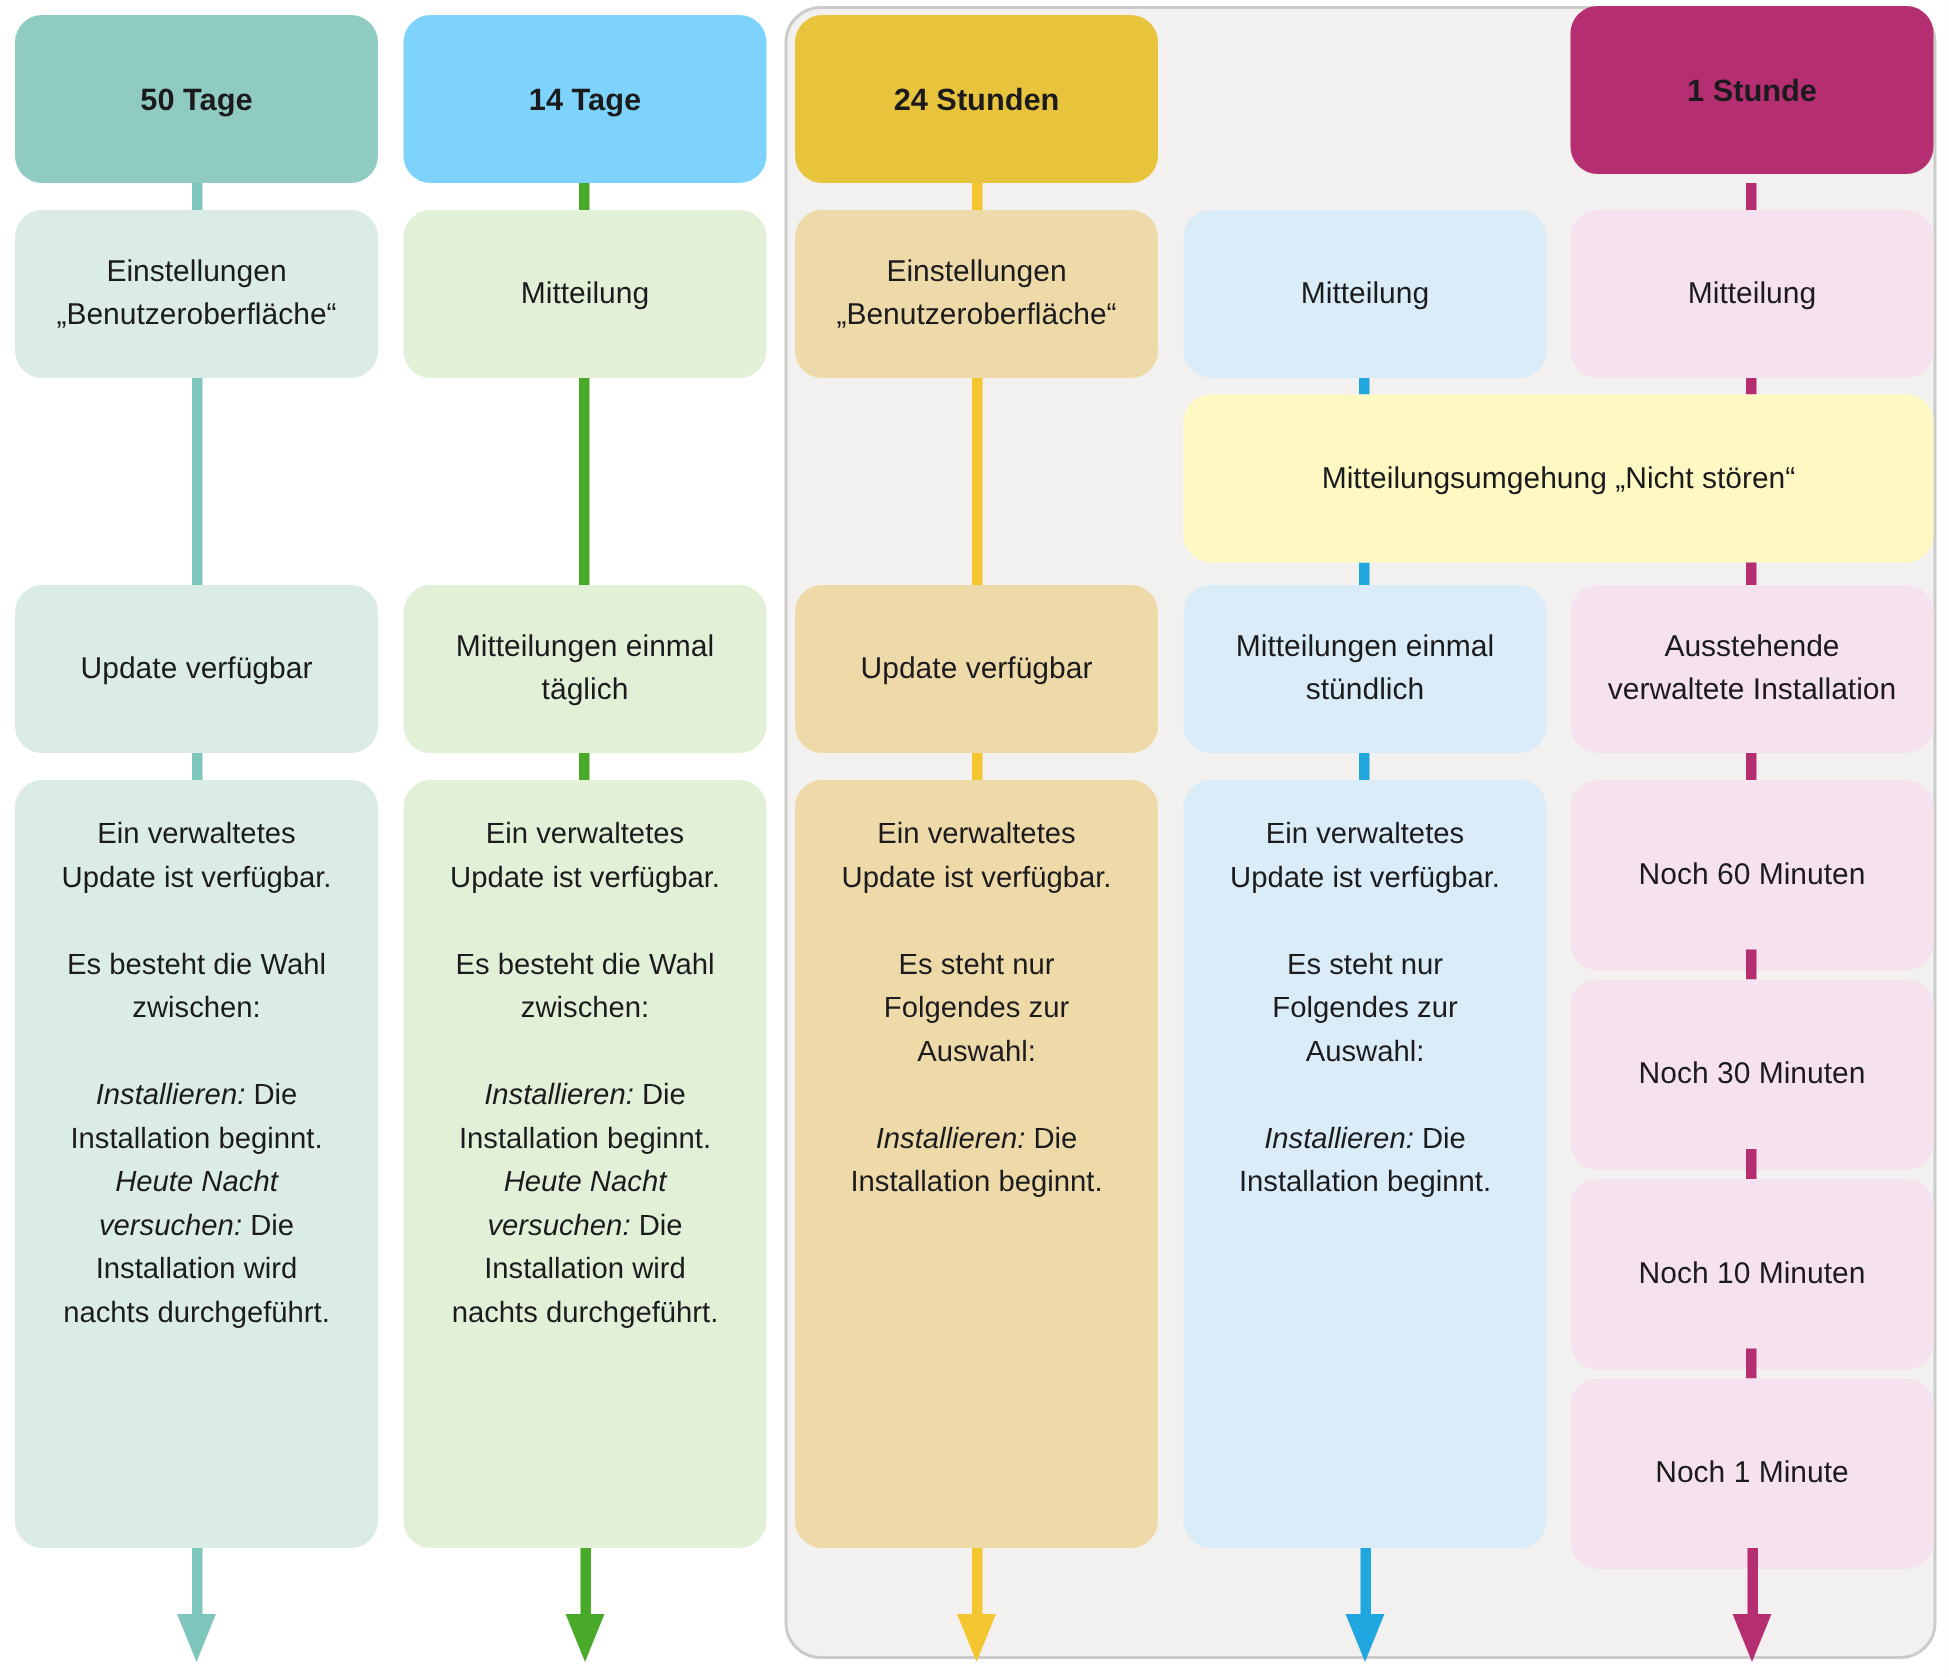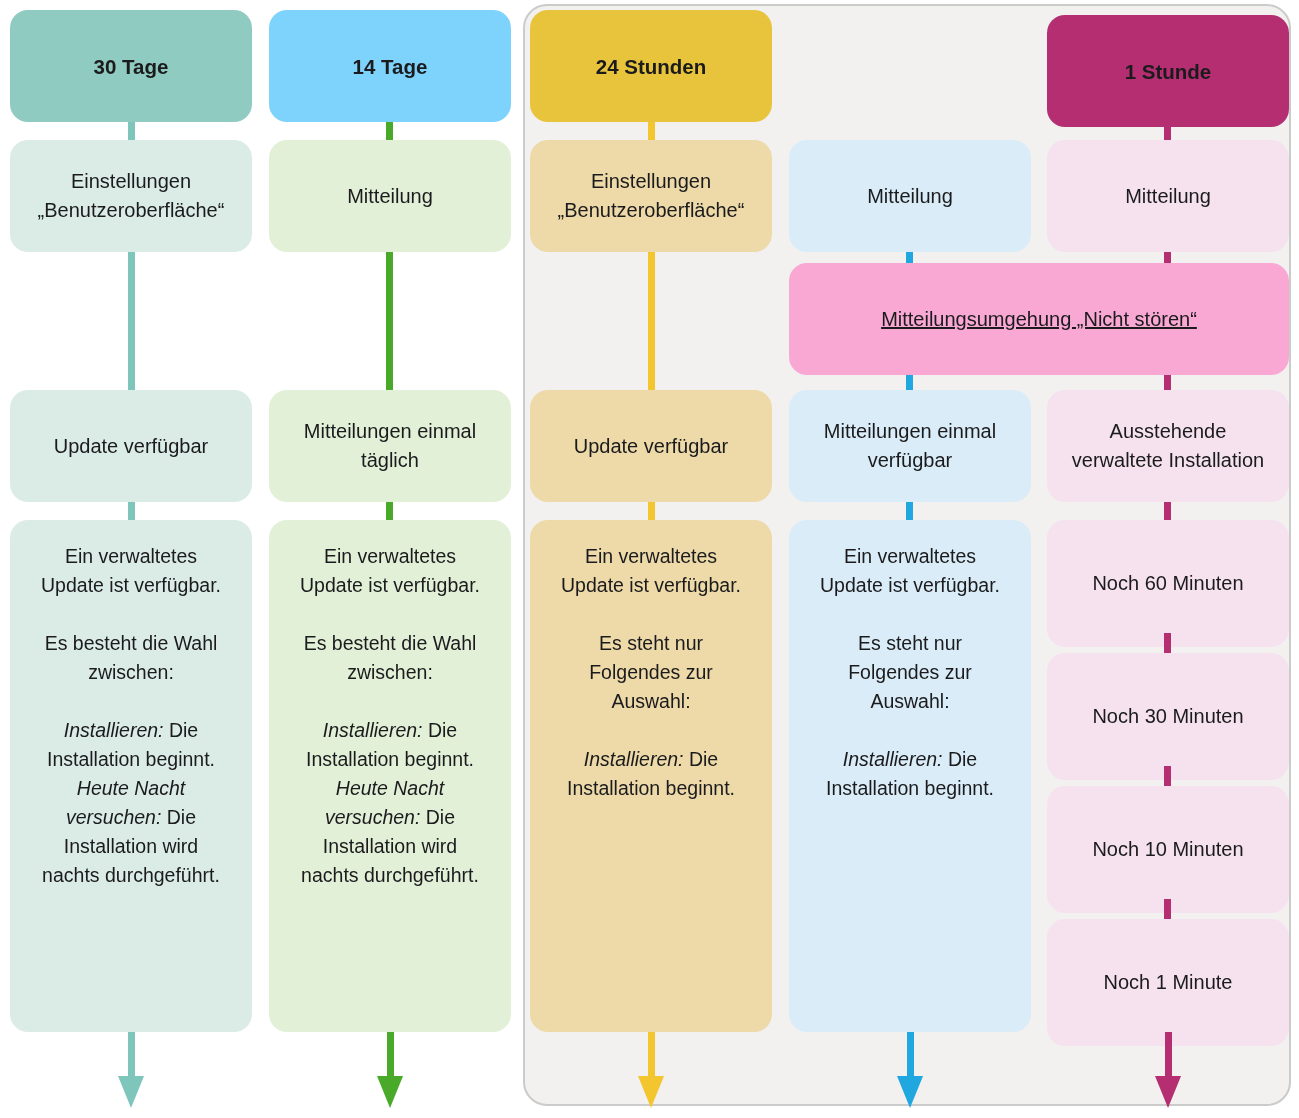--- a/index.html
+++ b/index.html
@@ -45,21 +45,21 @@
   
   .c-teal-d{background:#8fcbc1;}
   .c-teal{background:#dbece7;}
   .c-green-d{background:#7dd3fc;}
   .c-green{background:#e3f0d8;}
   .c-gold-d{background:#e8c43d;}
   .c-gold{background:#eddaa8;}
   .c-blue{background:#d9ecf7;}
   .c-mag-d{background:#b52e71;}
   .c-pink{background:#f5e2ee;}
-  .c-gray{background:#f9a8d4;text-decoration:underline;}
+  .c-gray{background:#fef9c3;}
   
   .vl{position:absolute;width:7px;}
   .l-teal{background:#7ec6bc;}
   .l-green{background:#49a928;}
   .l-gold{background:#f3c52f;}
   .l-blue{background:#20a7e0;}
   .l-mag{background:#b52e71;}
   
   .arrow{position:absolute;width:30px;display:flex;flex-direction:column;align-items:center;}
   .arrow .shaft{width:7px;height:44px;}
@@ -70,21 +70,21 @@
   .a-blue .shaft{background:#20a7e0}.a-blue .head{border-top-color:#20a7e0}
   .a-mag .shaft{background:#b52e71}.a-mag .head{border-top-color:#b52e71}
 </style>
 </head>
 <body>
 
 <div class="canvas">
 
   <div class="panel"></div>
 
-  <div class="box hdr c-teal-d" style="left:10px;top:10px">30 Tage</div>
+  <div class="box hdr c-teal-d" style="left:10px;top:10px">50 Tage</div>
   <div class="vl l-teal" style="left:128px;top:122px;height:18px"></div>
   <div class="box c-teal" style="left:10px;top:140px">
       <div>
         <p><span>Einstellungen</span><br><span>„Benutzeroberfläche“</span></p>
       </div>
     </div>
   <div class="vl l-teal" style="left:128px;top:252px;height:138px"></div>
   <div class="box c-teal" style="left:10px;top:390px">Update verfügbar</div>
   <div class="vl l-teal" style="left:128px;top:502px;height:18px"></div>
   <div class="box detail c-teal" style="left:10px;top:520px">
@@ -141,37 +141,37 @@
   <div class="arrow a-gold" style="left:636px;top:1032px">
       <div class="shaft"></div>
       <div class="head"></div>
     </div>
 
   <div class="box c-blue" style="left:789px;top:140px">Mitteilung</div>
   <div class="vl l-blue" style="left:906px;top:252px;height:11px"></div>
   <div class="vl l-blue" style="left:906px;top:375px;height:15px"></div>
   <div class="box c-blue" style="left:789px;top:390px">
       <div>
-        <p><span>Mitteilungen einmal</span><br><span>verfügbar</span></p>
+        <p><span>Mitteilungen einmal</span><br><span>stündlich</span></p>
       </div>
     </div>
   <div class="vl l-blue" style="left:906px;top:502px;height:18px"></div>
   <div class="box detail c-blue" style="left:789px;top:520px">
       <div>
         <p><span>Ein verwaltetes</span><br><span>Update ist verfügbar.</span></p>
         <p><span>Es steht nur</span><br><span>Folgendes zur</span><br><span>Auswahl:</span></p>
         <p><em>Installieren:</em><span> Die</span><br><span>Installation beginnt.</span></p>
       </div>
     </div>
   <div class="arrow a-blue" style="left:895px;top:1032px">
       <div class="shaft"></div>
       <div class="head"></div>
     </div>
 
-  <div class="box hdr c-mag-d" style="left:1047px;top:15px">1 Stunde</div>
+  <div class="box hdr c-mag-d" style="left:1047px;top:4px">1 Stunde</div>
   <div class="vl l-mag" style="left:1164px;top:122px;height:18px"></div>
   <div class="box c-pink" style="left:1047px;top:140px">Mitteilung</div>
   <div class="vl l-mag" style="left:1164px;top:252px;height:11px"></div>
 
   <div class="box bypass c-gray" style="left:789px;top:263px">
       <div>
         <p><span>Mitteilungsumgehung „Nicht stören“</span></p>
       </div>
     </div>
 

